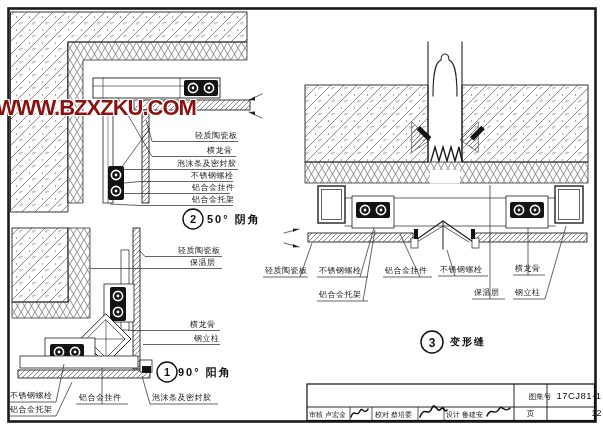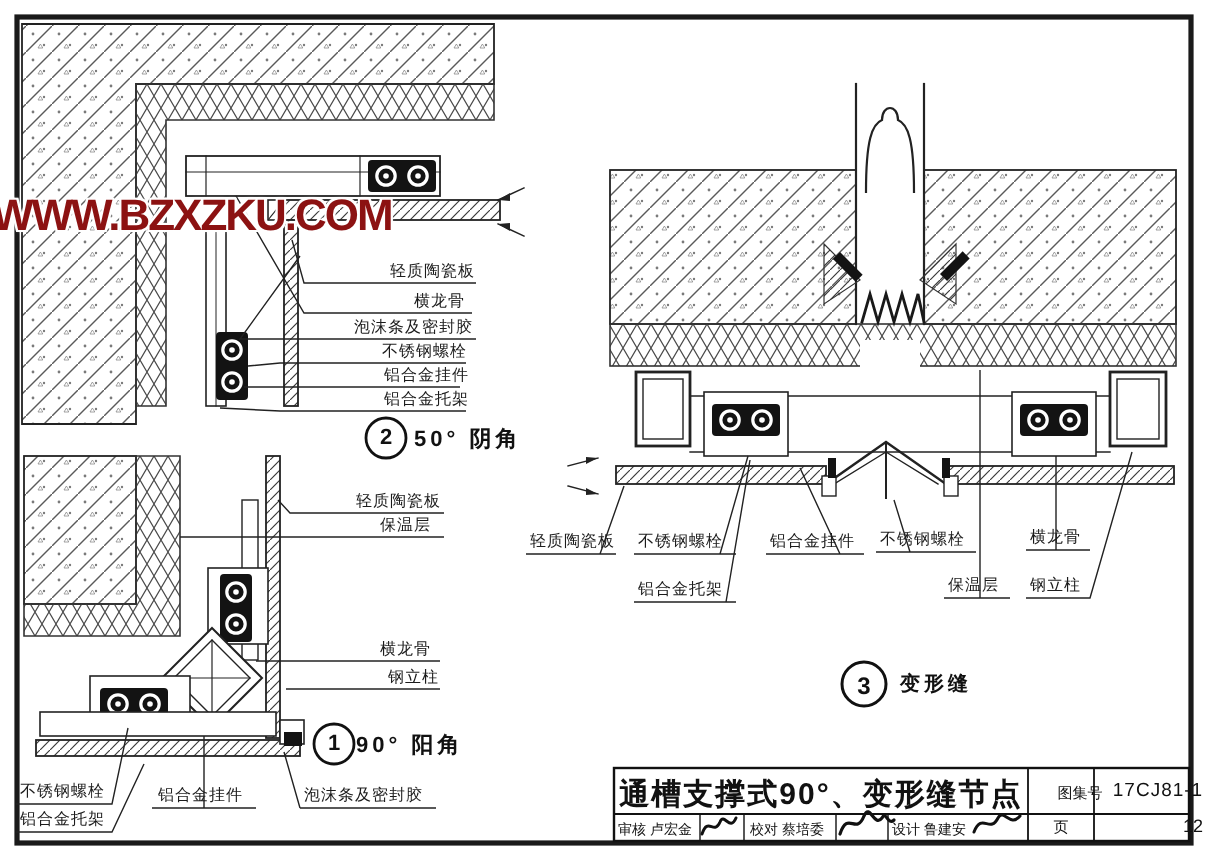--- a/index.html
+++ b/index.html
@@ -211,21 +211,20 @@
   <div class="lbl" style="left:319px;top:267px">不锈钢螺栓</div>
   <div class="lbl" style="left:385px;top:267px">铝合金挂件</div>
   <div class="lbl" style="left:440px;top:266px">不锈钢螺栓</div>
   <div class="lbl" style="left:515px;top:265px">横龙骨</div>
   <div class="lbl" style="left:319px;top:291px">铝合金托架</div>
   <div class="lbl" style="left:474px;top:289px">保温层</div>
   <div class="lbl" style="left:515px;top:289px">钢立柱</div>
   <div class="num" style="left:426px;top:336px;width:12px;font-size:12px">3</div>
   <div class="cap" style="left:450px;top:335px;font-size:10px">变形缝</div>
 
-  <div class="tb center" style="left:307px;top:388px;width:207px;font-size:15px;font-weight:700;letter-spacing:1px">通槽支撑式90°、变形缝节点</div>
   <div class="tb center" style="left:514px;top:392px;width:52px;font-size:7.5px">图集号</div>
   <div class="tb center" style="left:547px;top:390px;width:64px;font-size:9.5px;letter-spacing:0.5px">17CJ81-1</div>
   <div class="tb" style="left:309px;top:410px;font-size:7px">审核</div>
   <div class="tb" style="left:325px;top:410px;font-size:7px">卢宏金</div>
   <div class="tb" style="left:375px;top:410px;font-size:7px">校对</div>
   <div class="tb" style="left:391px;top:410px;font-size:7px">蔡培委</div>
   <div class="tb" style="left:446px;top:410px;font-size:7px">设计</div>
   <div class="tb" style="left:462px;top:410px;font-size:7px">鲁建安</div>
   <div class="tb center" style="left:514px;top:409px;width:33px;font-size:7.5px">页</div>
   <div class="tb center" style="left:573px;top:408px;width:47px;font-size:9px">12</div>

